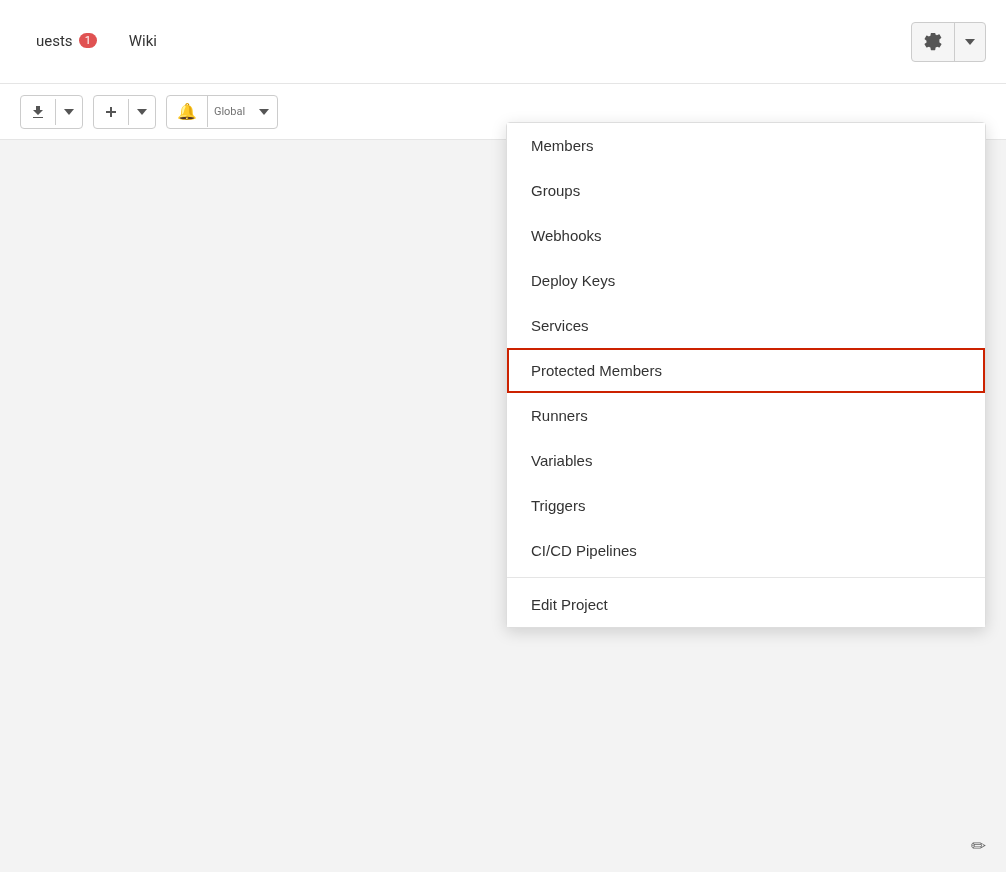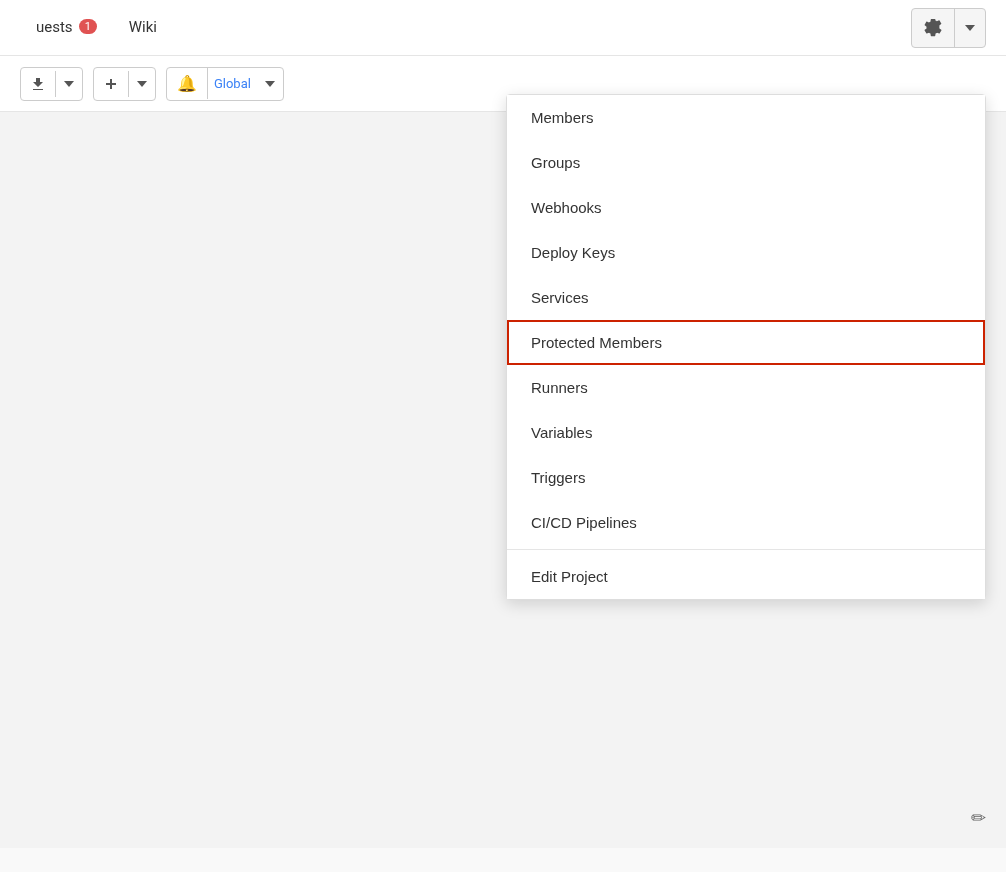--- a/index.html
+++ b/index.html
@@ -14,21 +14,21 @@
       width: 1006px;
       height: 872px;
       overflow: hidden;
       position: relative;
     }
 
     
     .top-bar {
       background: #fff;
       border-bottom: 1px solid #e5e5e5;
-      height: 56px;
+      height: 84px;
       display: flex;
       align-items: center;
       padding: 0 20px;
       position: relative;
     }
 
     .top-bar-tabs {
       display: flex;
       align-items: center;
       gap: 0;
@@ -141,22 +141,22 @@
       align-items: center;
     }
 
     .btn-caret-part {
       padding: 6px 8px;
       display: flex;
       align-items: center;
     }
 
     .btn-text {
-      font-size: 13px;
-      color: #3b82f6;
+      font-size: 11px;
+      color: #737373;
       padding: 0 6px;
     }
 
     
     .cards-area {
       padding: 30px 20px;
       display: flex;
       flex-direction: column;
       gap: 20px;
     }

